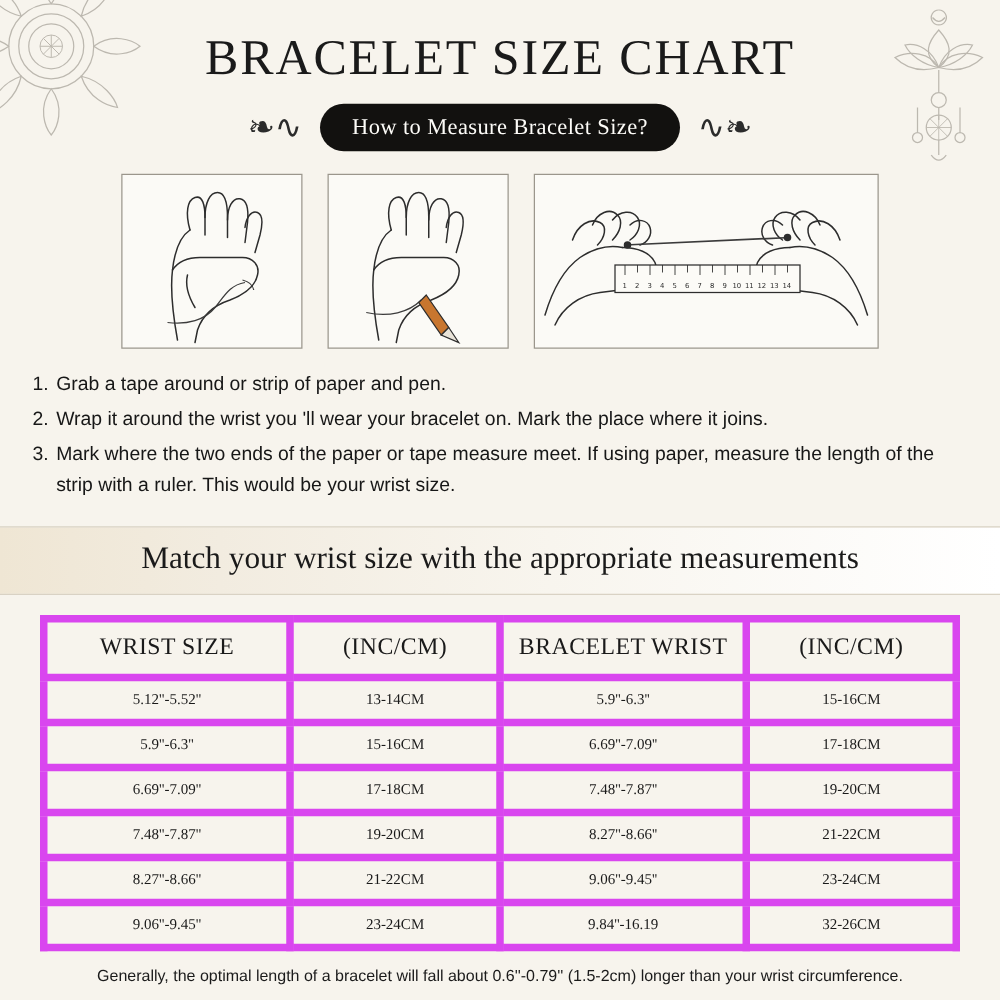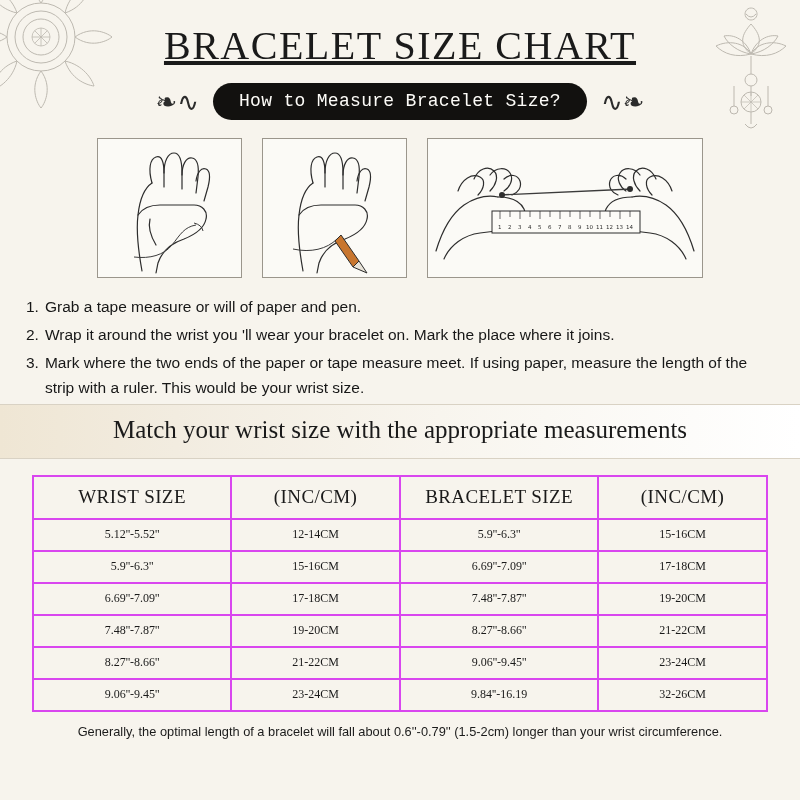--- a/index.html
+++ b/index.html
@@ -26,39 +26,38 @@
   .orn-right { right: 6px; top: 2px; }
 
   
   .title {
     text-align: center;
     font-size: 40px;
     letter-spacing: 1.5px;
     font-weight: 400;
     margin: 22px 0 0 0;
     font-family: "Liberation Serif", serif;
-    text-decoration: underline;
   }
 
   
   .sub-wrap {
     display: flex;
     align-items: center;
     justify-content: center;
     gap: 14px;
     margin-top: 14px;
   }
   .pill {
     background: #12110f;
     color: #fdfcf8;
     border-radius: 22px;
     padding: 8px 26px 9px 26px;
     font-size: 18px;
     letter-spacing: .3px;
-    font-family: Liberation Mono, monospace;
+    font-family: Liberation Serif, serif;
     white-space: nowrap;
   }
   .swirl {
     font-size: 26px;
     color: #2b2b2b;
     line-height: 1;
     font-family: "DejaVu Sans", sans-serif;
   }
 
   
@@ -86,42 +85,42 @@
   .step {
     display: flex;
     gap: 6px;
     margin-bottom: 3px;
   }
   .step .num { flex: 0 0 auto; }
   .step .txt { flex: 1 1 auto; }
 
   
   .banner {
-    margin-top: 4px;
+    margin-top: 20px;
     padding: 10px 0 12px 0;
     text-align: center;
     font-size: 25px;
     line-height: 1.22;
     background: linear-gradient(to right, #efe6d4 0%, #f2ece0 22%, #f8f5ee 55%, #ffffff 100%);
     border-top: 1px solid #d9d2c4;
     border-bottom: 1px solid #d9d2c4;
     font-family: "Liberation Serif", serif;
   }
 
   
   table.size-table {
     border-collapse: collapse;
     margin: 16px auto 0 auto;
     width: 736px;
     font-family: "Liberation Serif", serif;
     font-size: 18px;
   }
   table.size-table th,
   table.size-table td {
-    border: 2px solid #d946ef;
+    border: 6px solid #d946ef;
     text-align: center;
     padding: 7px 4px 8px 4px;
     font-weight: 400;
   }
   table.size-table thead th {
     font-size: 19px;
     letter-spacing: .4px;
     padding: 9px 4px 10px 4px;
   }
   table.size-table td { font-size: 12px; }
@@ -282,49 +281,49 @@
       <path d="M72 56 L204 50" fill="none" stroke="#3b3b3b" stroke-width="1.4"></path>
       <circle cx="74" cy="56" r="3" fill="#2d2d2d"></circle>
       <circle cx="202" cy="50" r="3" fill="#2d2d2d"></circle>
     </svg>
   </div>
 </div>
 
 <div class="steps">
   <div class="step">
     <span class="num">1.</span>
-    <span class="txt">Grab a tape measure or will of paper and pen.</span>
+    <span class="txt">Grab a tape around or strip of paper and pen.</span>
   </div>
   <div class="step">
     <span class="num">2.</span>
     <span class="txt">Wrap it around the wrist you 'll wear your bracelet on. Mark the place where it joins.</span>
   </div>
   <div class="step">
     <span class="num">3.</span>
     <span class="txt">Mark where the two ends of the paper or tape measure meet. If using paper, measure the length of the strip with a ruler. This would be your wrist size.</span>
   </div>
 </div>
 
 <div class="banner">
   <div>Match your wrist size with the appropriate measurements</div>
 </div>
 
 <table class="size-table">
   <thead>
     <tr>
       <th class="col-a">WRIST SIZE</th>
       <th class="col-b">(INC/CM)</th>
-      <th class="col-c">BRACELET SIZE</th>
+      <th class="col-c">BRACELET WRIST</th>
       <th class="col-d">(INC/CM)</th>
     </tr>
   </thead>
   <tbody>
     <tr>
       <td>5.12''-5.52''</td>
-      <td>12-14CM</td>
+      <td>13-14CM</td>
       <td>5.9''-6.3''</td>
       <td>15-16CM</td>
     </tr>
     <tr>
       <td>5.9''-6.3''</td>
       <td>15-16CM</td>
       <td>6.69''-7.09''</td>
       <td>17-18CM</td>
     </tr>
     <tr>

